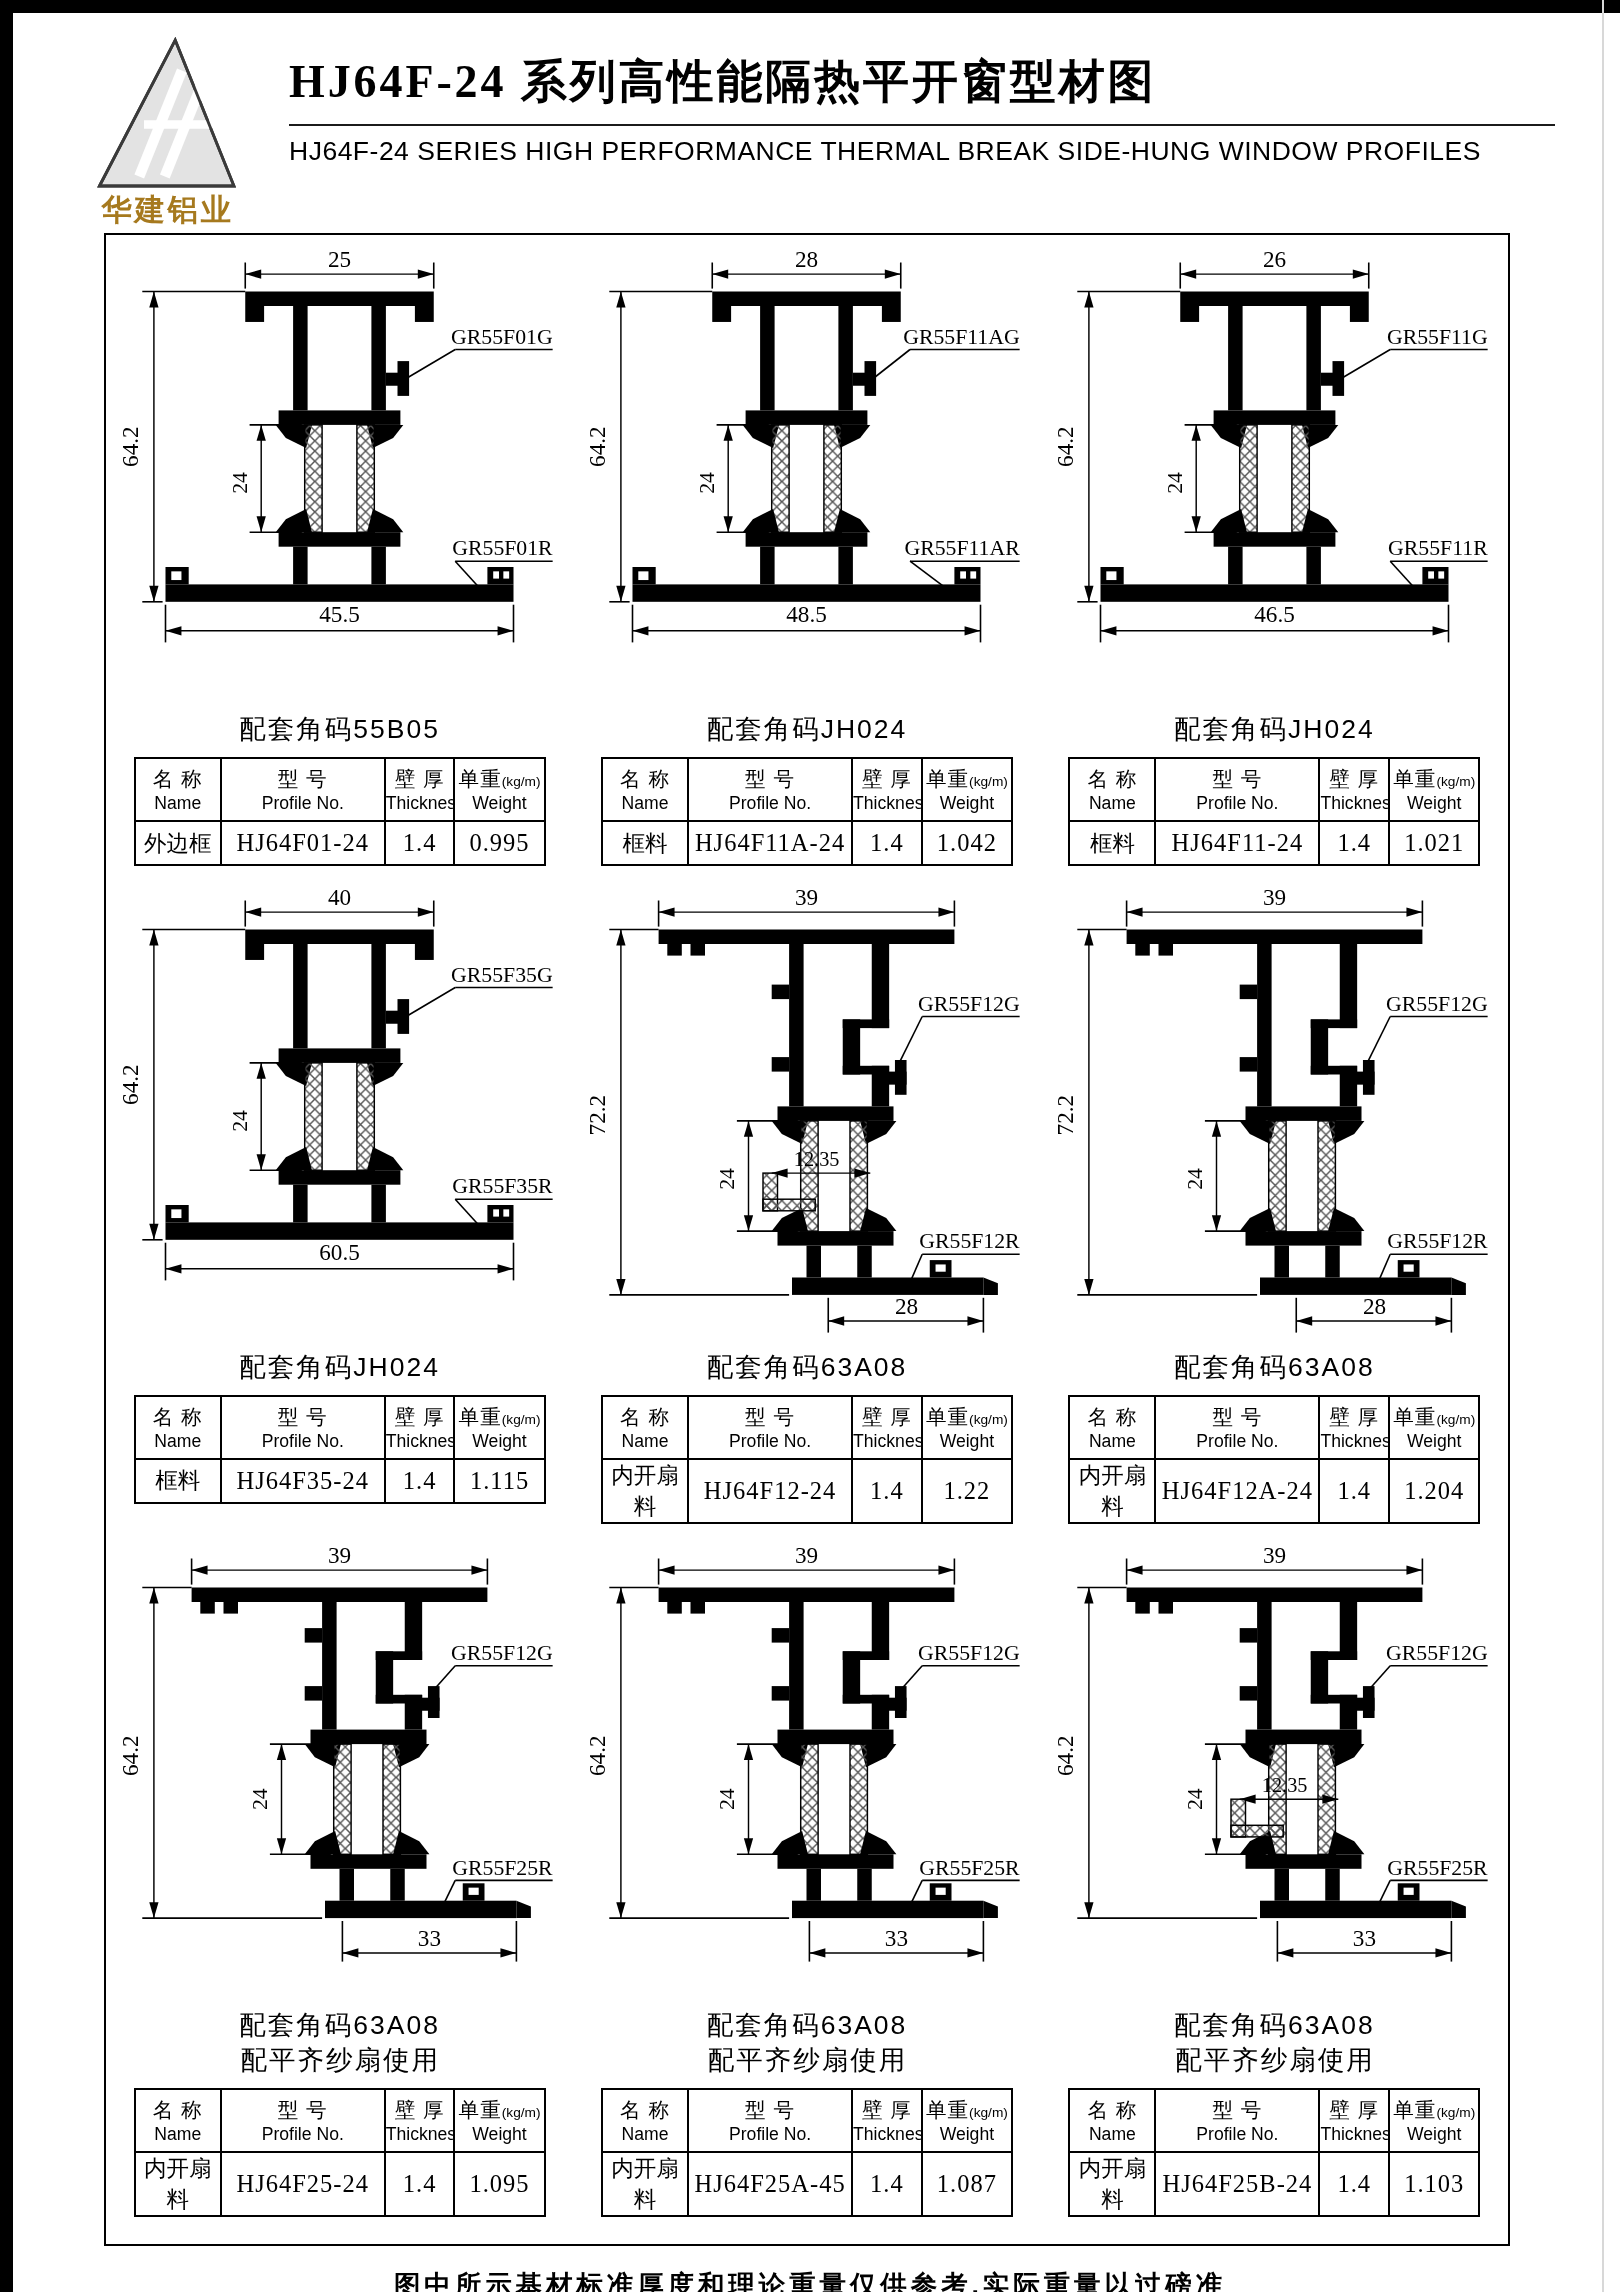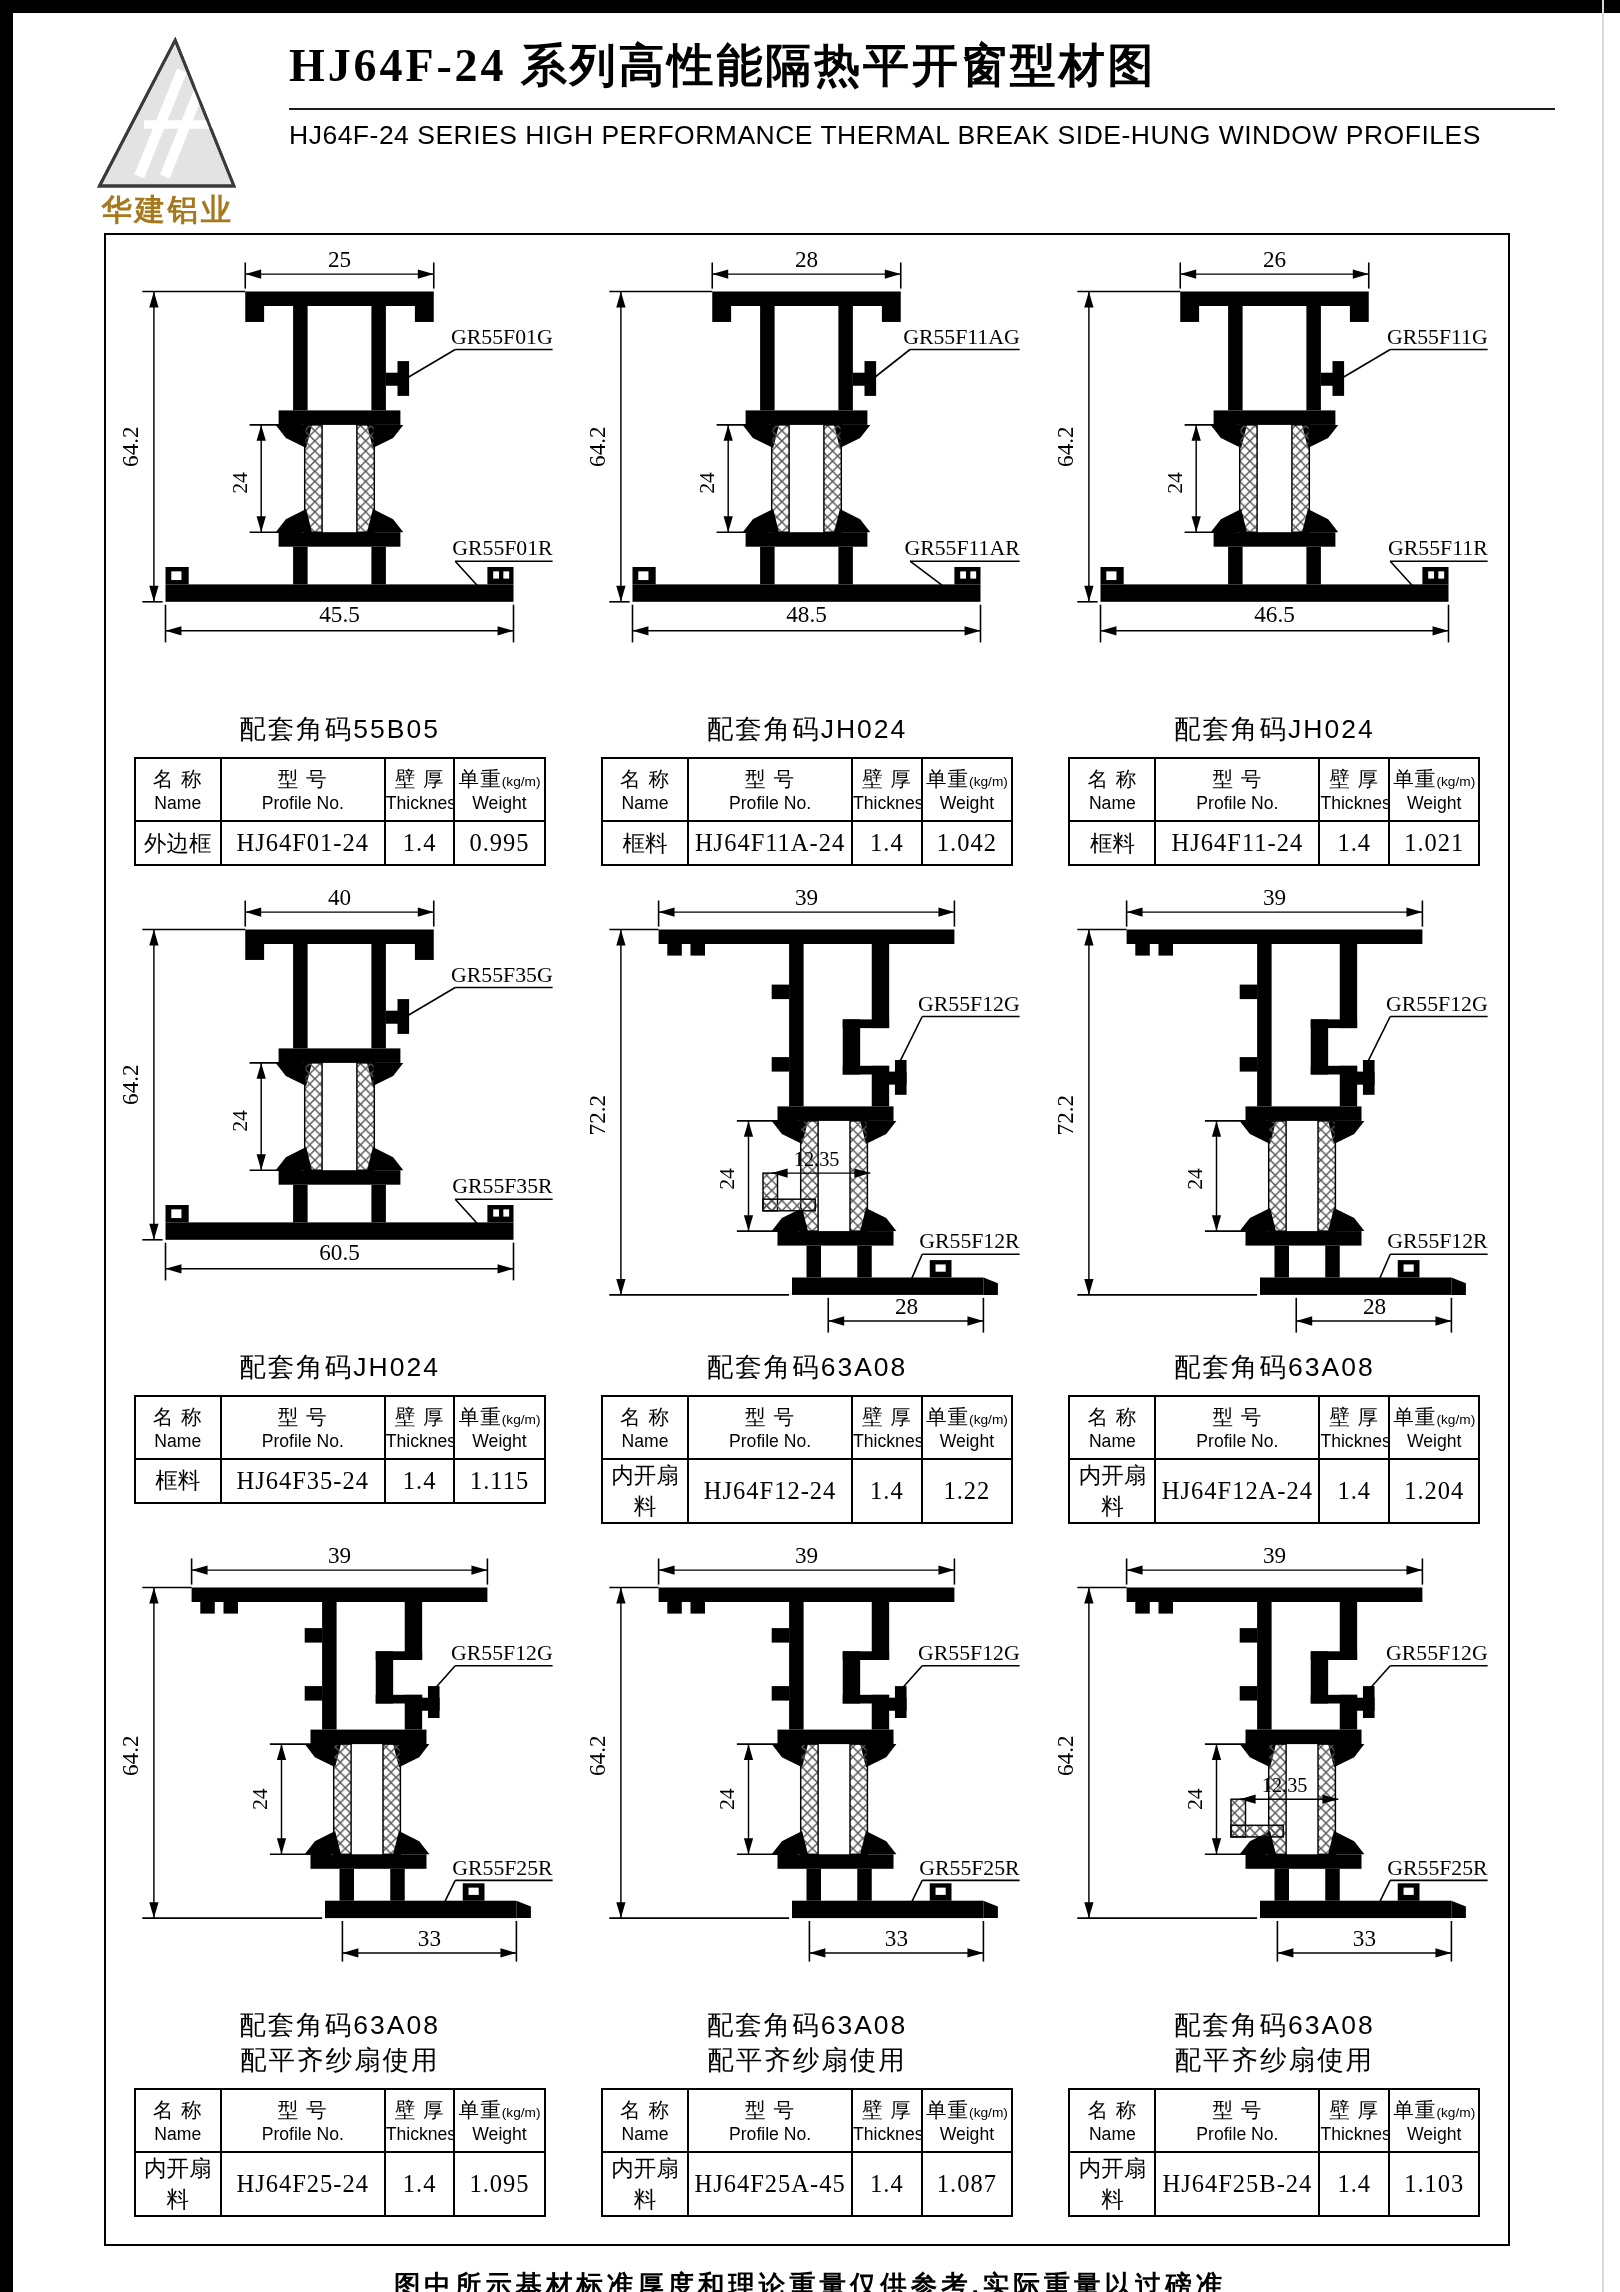--- a/index.html
+++ b/index.html
@@ -2,29 +2,29 @@
 <html><head>
 <meta charset="utf-8">
 <style>
 *{box-sizing:border-box}
 body{width:1620px;height:2293px;margin:0;background:#fff;color:#000;position:relative;overflow:hidden;font-family:"Liberation Sans",sans-serif}
 .topbar{position:absolute;top:0;left:0;width:100%;height:12.7px;background:#000}
 .leftbar{position:absolute;top:0;left:0;width:12.7px;height:100%;background:#000}
 .rightedge{position:absolute;top:0;right:15.7px;width:2px;height:100%;background:#d8d8d8}
 header{position:relative;height:214px;margin-top:12.7px}
 svg.logo{position:absolute;left:90px;top:19.6px;width:161px;height:200px}
-.titleblock{position:absolute;left:289px;top:22px;width:1266px}
+.titleblock{position:absolute;left:289px;top:38px;width:1266px}
 h1.title{margin:0;font-family:"Liberation Serif","DejaVu Serif",serif;font-size:46px;font-weight:bold;letter-spacing:2.9px;white-space:nowrap}
 .divider{border:0;border-top:2.9px solid #1b1b1b;margin:11.8px 0 9.8px}
 .subtitle{font-size:26.5px;letter-spacing:0.5px;white-space:nowrap}
 .frame{position:relative;margin:5.9px 0 0 104px;width:1406px;border:2px solid #000;padding:13.7px 0 7.8px}
 .grid{display:grid;grid-template-columns:1fr 1fr 1fr}
 figure.cell{margin:0;display:flex;flex-direction:column;align-items:center}
 svg.drawing{width:435px;height:464px;display:block}
-.cap{font-size:26.5px;letter-spacing:2px;line-height:1.32;margin:0 0 9.8px;text-align:center}
+.cap{font-size:26.5px;letter-spacing:2px;line-height:1.32;margin:0 0 9.8px;text-align:right}
 .cap-line:empty{display:none}
 table.spec{border-collapse:collapse;width:412px;margin-bottom:20px;table-layout:fixed}
 .spec th,.spec td{border:2px solid #000;text-align:center;padding:0;overflow:hidden}
 .spec th{height:63px;font-weight:normal;vertical-align:middle}
 .spec .zh{display:block;font-size:20.6px;letter-spacing:1px}
 .spec .unit{font-size:13.7px;letter-spacing:0}
 .spec .en{display:block;font-size:17.6px}
 .spec td{height:44px;font-size:22.5px;vertical-align:middle}
 .spec td.num{font-family:"Liberation Serif","DejaVu Serif",serif;font-size:24.5px;letter-spacing:1px}
 .c1{width:21%}.c2{width:40%}.c3{width:17%}.c4{width:22%}

